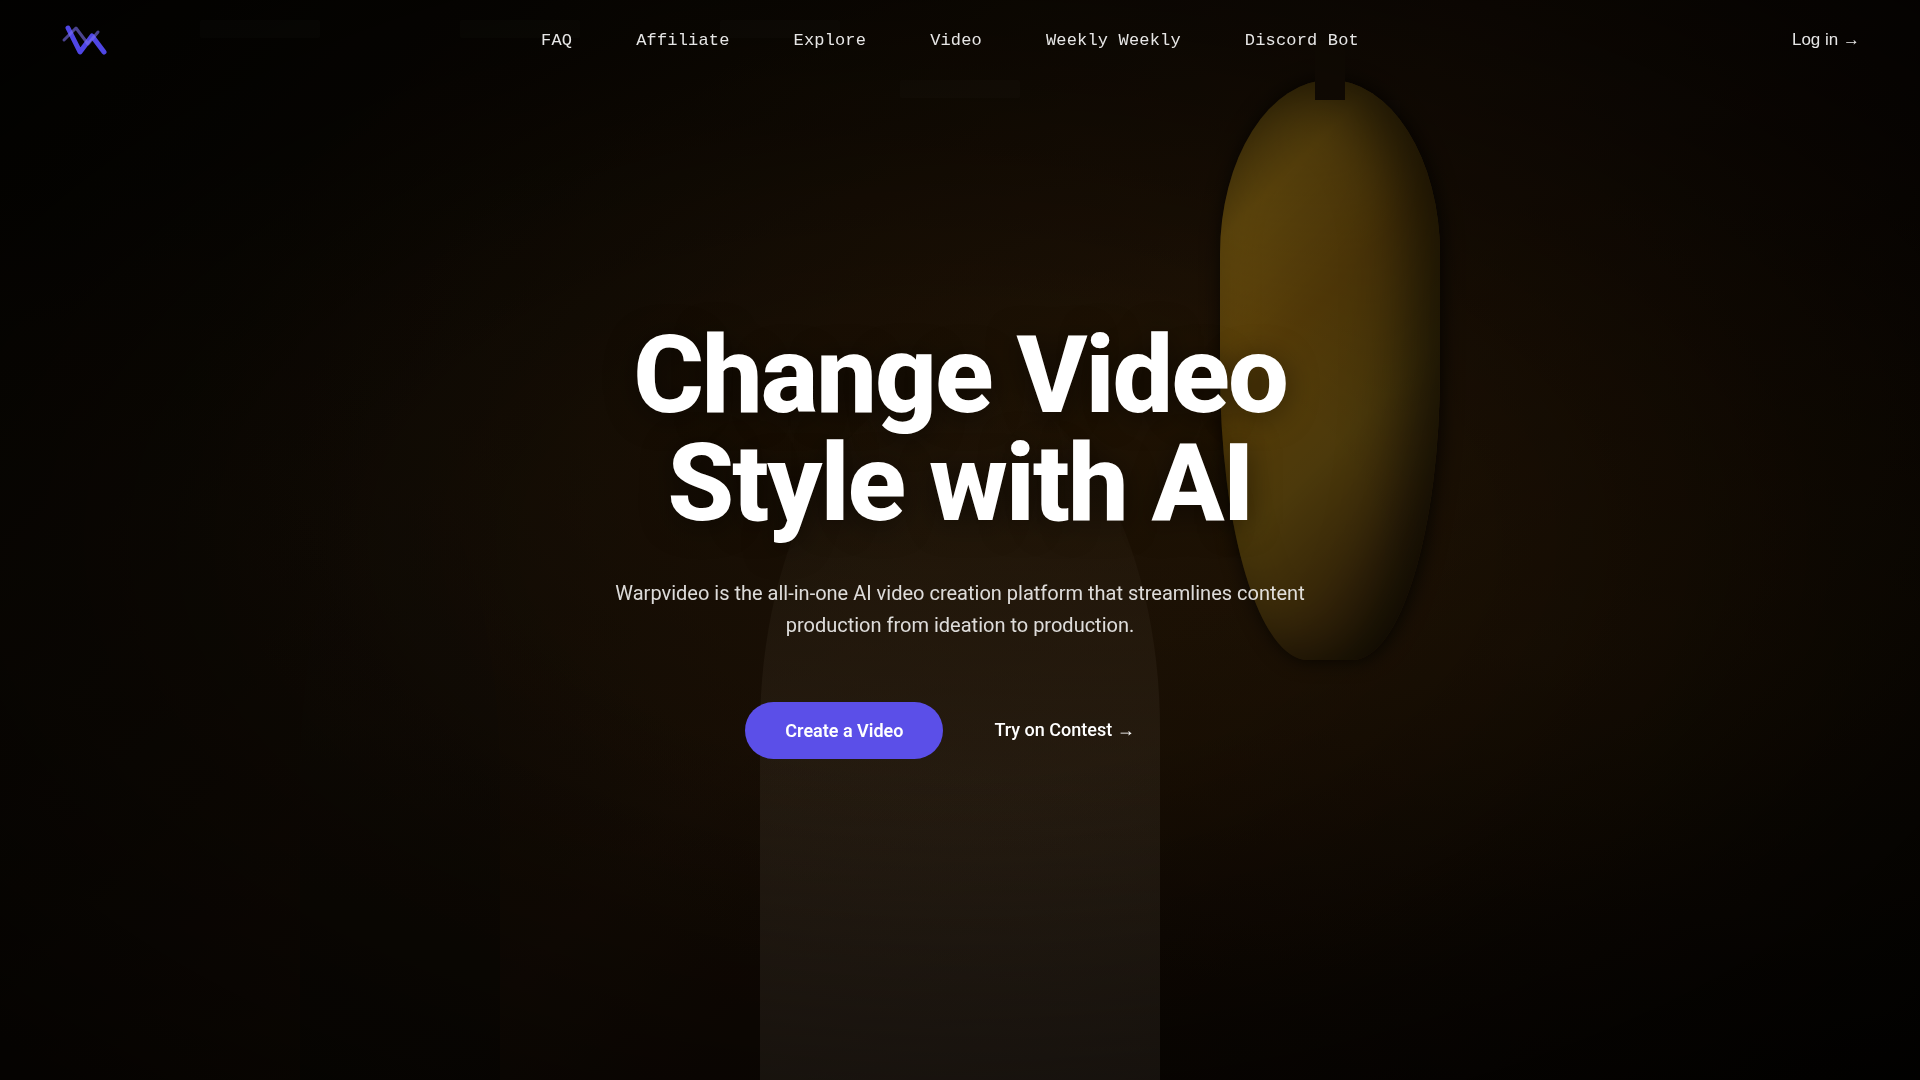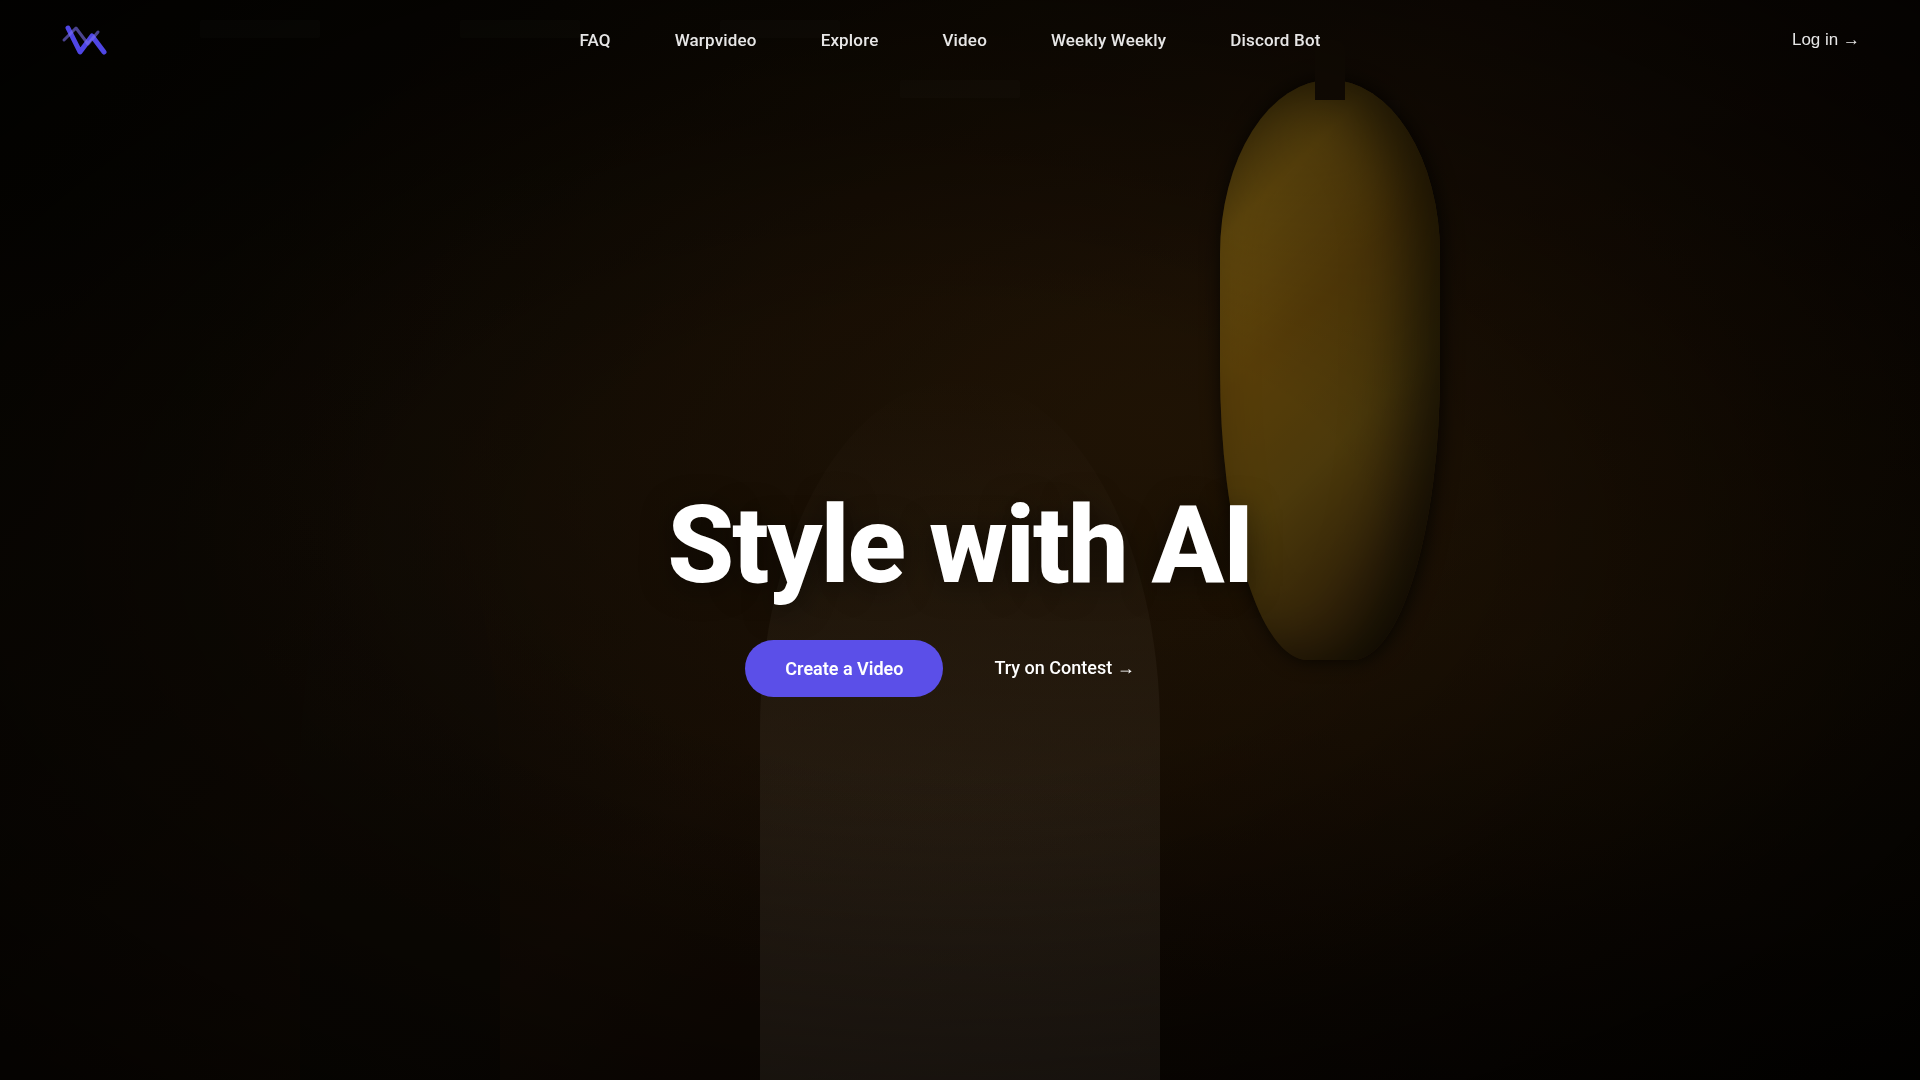--- a/index.html
+++ b/index.html
@@ -138,20 +138,21 @@
     .logo-icon {
       width: 48px;
       height: 48px;
     }
 
     .nav-links {
       display: flex;
       align-items: center;
       gap: 64px;
       list-style: none;
+      font-family: Liberation Mono, monospace;
     }
 
     .nav-links a {
       color: rgba(255, 255, 255, 0.9);
       text-decoration: none;
       font-size: 17px;
       font-weight: 500;
       letter-spacing: 0.01em;
     }
 
@@ -262,45 +263,46 @@
         <path d="M8 12L20 36L32 20L44 36" stroke="#4F46E5" stroke-width="5" stroke-linecap="round" stroke-linejoin="round"></path>
         <path d="M4 24L16 12L28 28L38 16" stroke="#7C6FEF" stroke-width="3" stroke-linecap="round" stroke-linejoin="round" opacity="0.6"></path>
       </svg>
     </div>
 
     <ul class="nav-links">
       <li>
         <a href="#">FAQ</a>
       </li>
       <li>
-        <a href="#">Warpvideo</a>
+        <a href="#">Affiliate</a>
       </li>
       <li>
         <a href="#">Explore</a>
       </li>
       <li>
         <a href="#">Video</a>
       </li>
       <li>
         <a href="#">Weekly Weekly</a>
       </li>
       <li>
         <a href="#">Discord Bot</a>
       </li>
     </ul>
 
     <button class="login-btn">Log in →</button>
   </nav>
 
   <div class="hero-content">
     <h1 class="hero-title">
-      <br>
+      <span>Change Video</span><br>
       <span>Style with AI</span>
     </h1>
 
+    <p class="hero-subtitle">Warpvideo is the all-in-one AI video creation platform that streamlines content production from ideation to production.</p>
 
     <div class="hero-buttons">
       <a href="#" class="btn-primary">Create a Video</a>
       <a href="#" class="btn-secondary">Try on Contest →</a>
     </div>
   </div>
 
 </div>
 
 </body></html>

